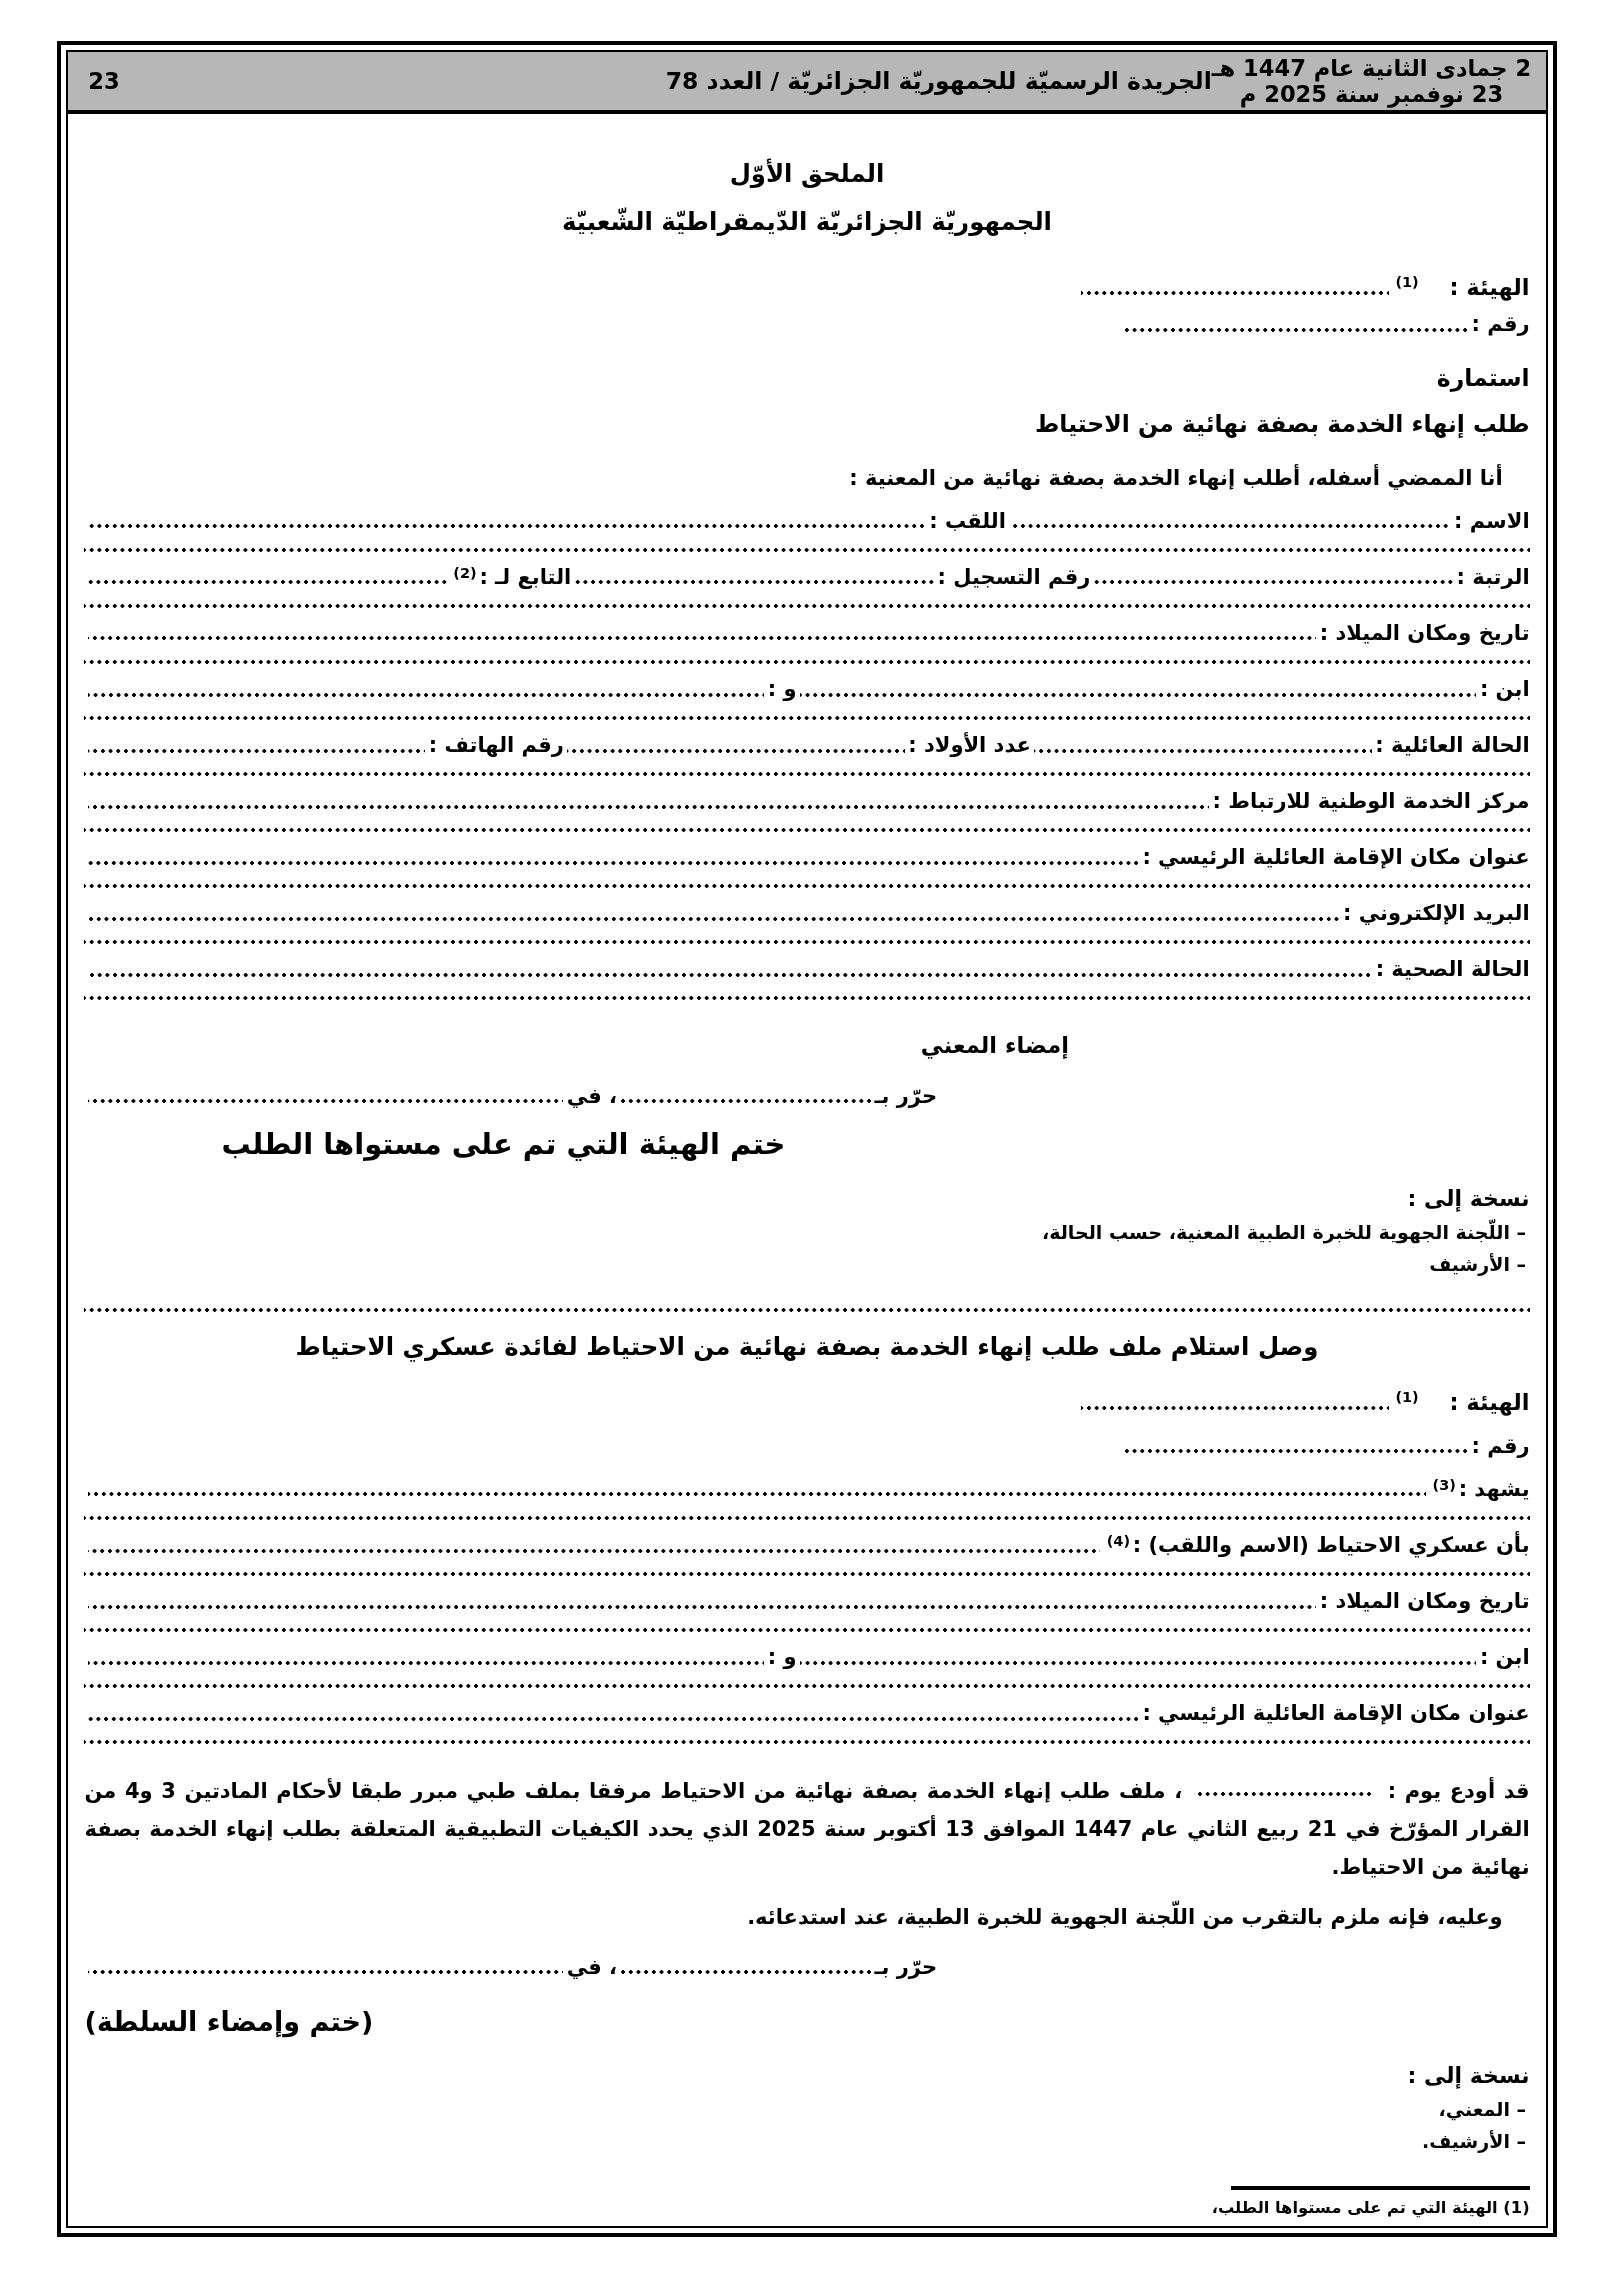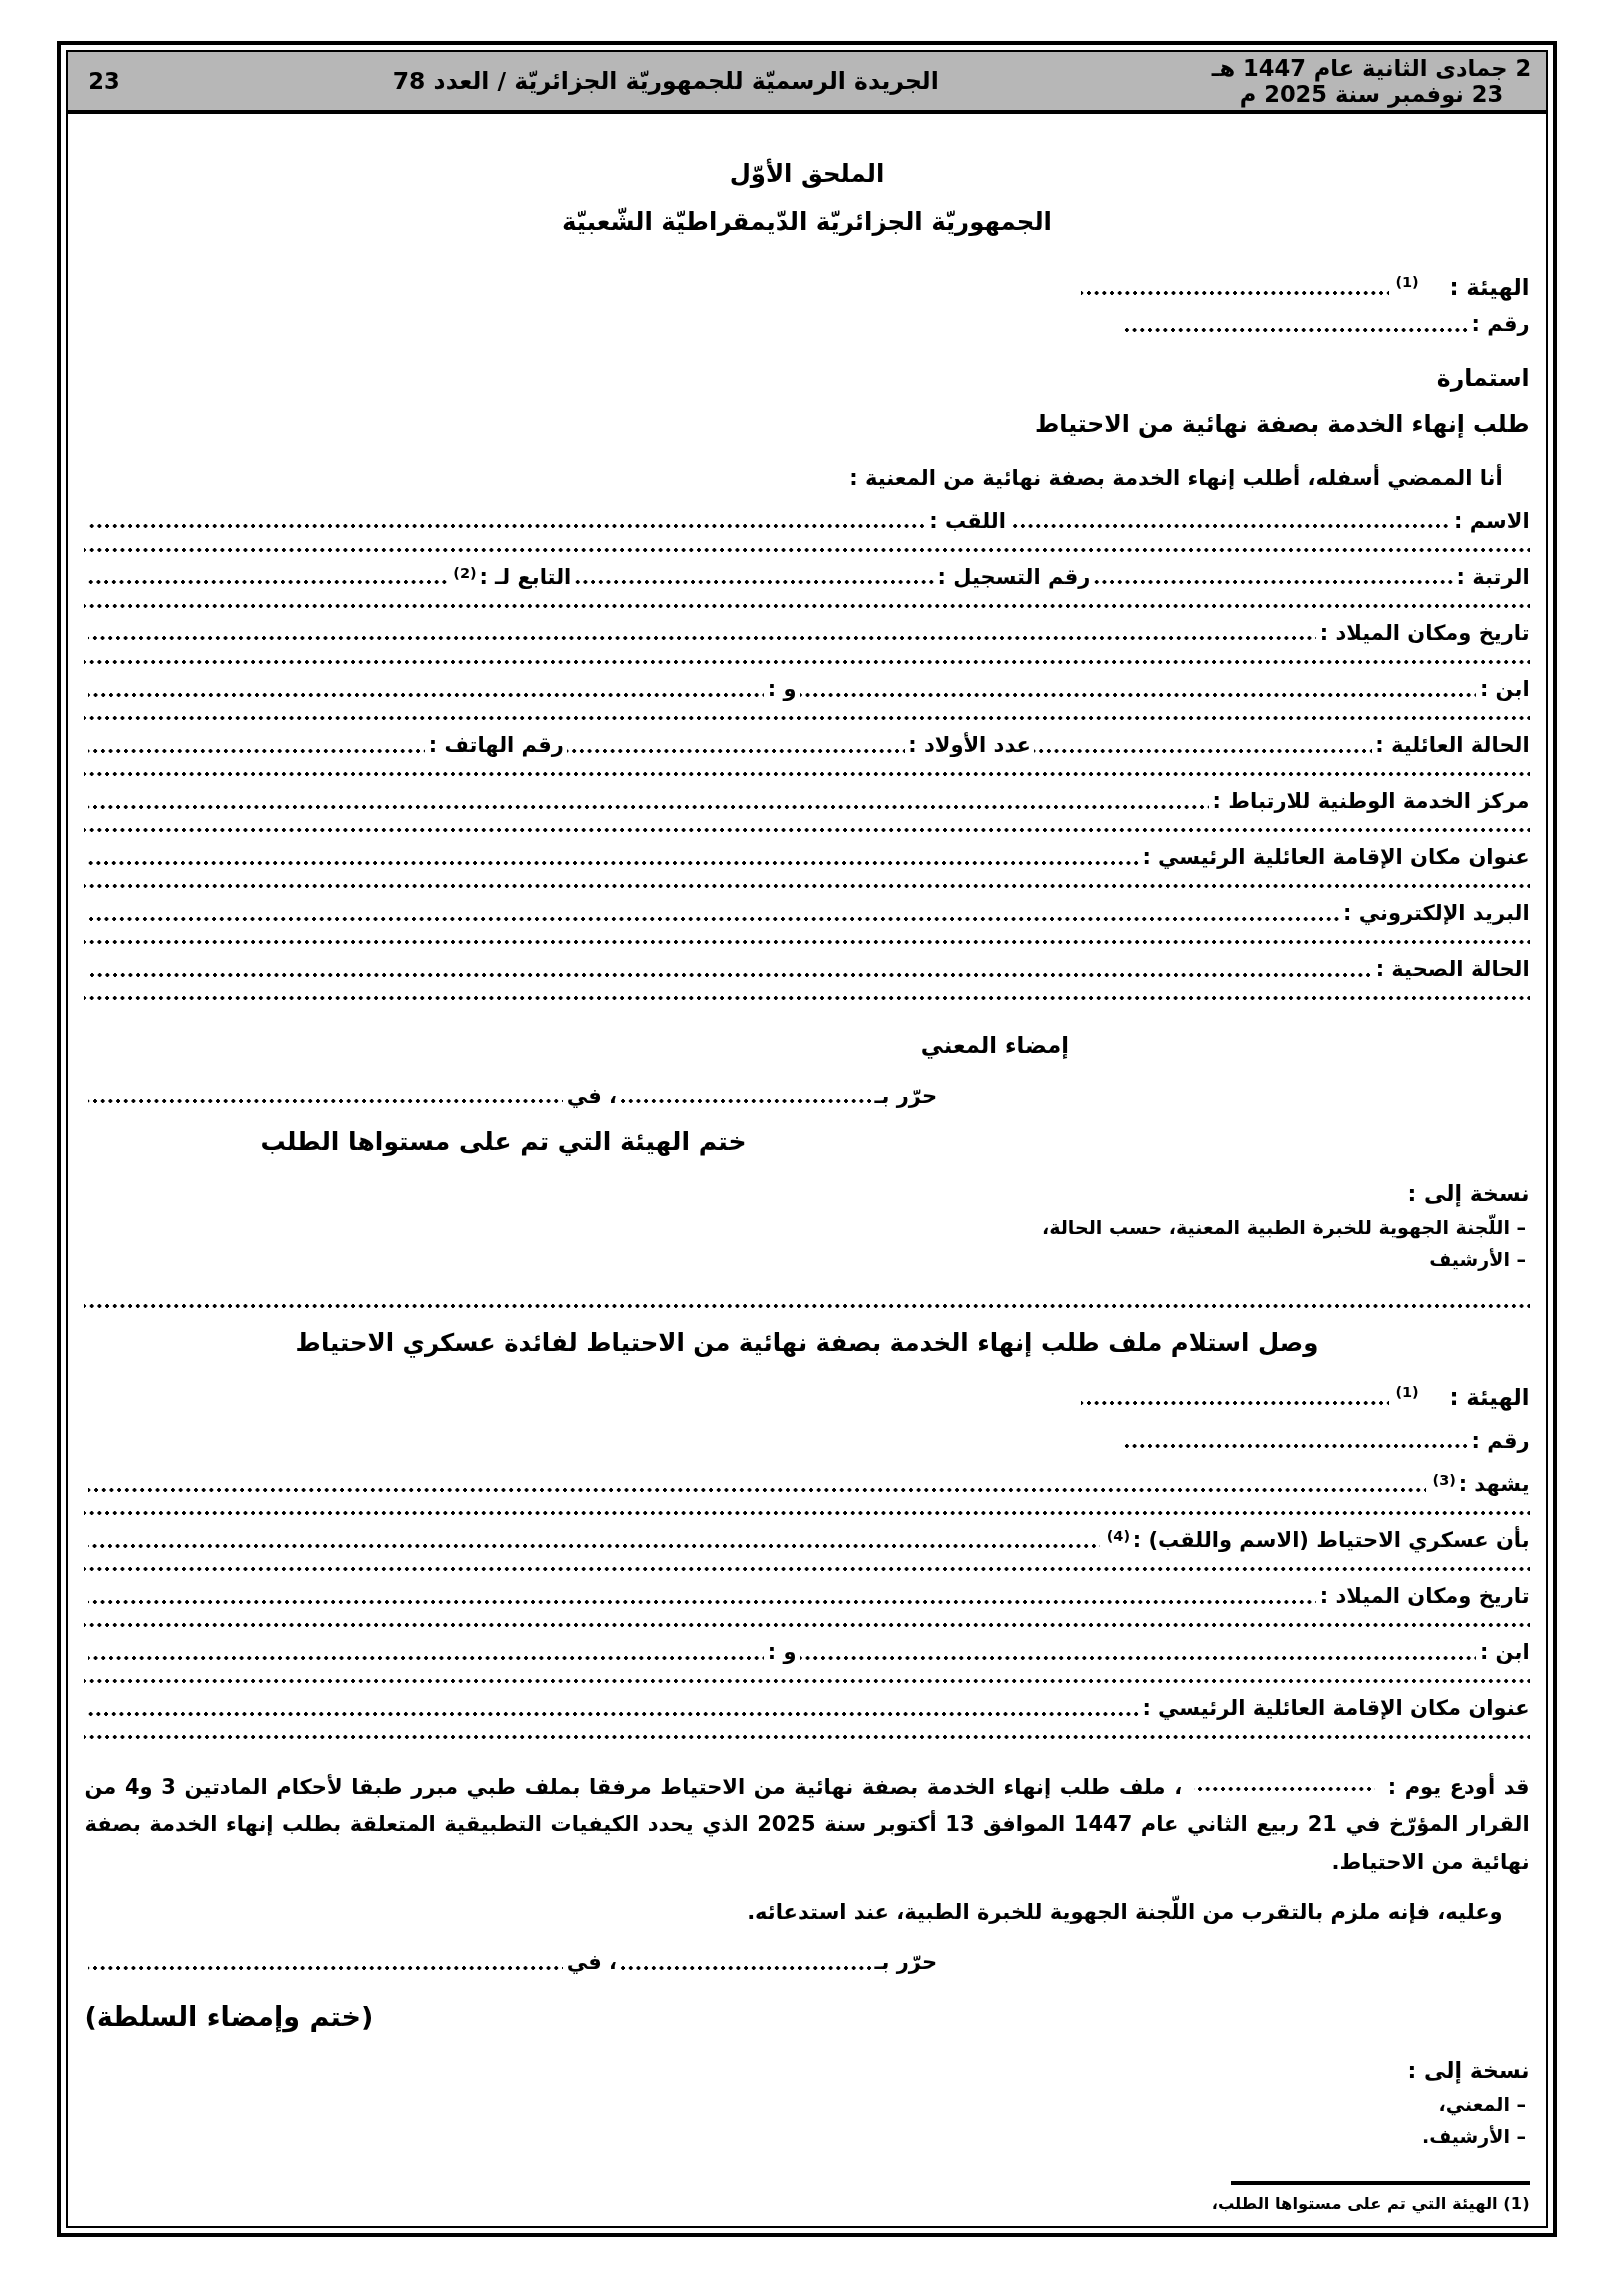--- a/index.html
+++ b/index.html
@@ -16,21 +16,21 @@
     width:100%; height:100%; border:2.7px solid #000;
     display:flex; flex-direction:column; overflow:hidden;
   }
   
   .gz-header {
     background:#b7b7b7; border-bottom:4.5px solid #000;
     display:flex; align-items:center; direction:rtl;
     min-height:62px; padding:3.6px 14.5px; font-weight:bold;
   }
   .gz-dates { text-align:center; font-size:22.6px; line-height:1.18; white-space:nowrap; }
-  .gz-title { flex:1; text-align:center; font-size:23.5px; }
+  .gz-title { flex:1; text-align:right; font-size:23.5px; }
   .gz-page-num { font-size:22.6px; direction:ltr; padding-left:5.4px; }
   
   .doc {
     flex:1; direction:rtl; text-align:right; font-weight:bold;
     padding:27px 16px 11px; font-size:21px; line-height:1.2;
   }
   .ctitle { text-align:center; font-size:24.4px; }
   .ctitle.small { font-size:23.5px;text-align:right; }
   .mt-xl { margin-top:38px; } .mt-lg { margin-top:27px; }
   .mt-md { margin-top:18px; } .mt-sm { margin-top:11px; }
@@ -44,21 +44,21 @@
   }
   .fill { flex:1 1 auto; min-width:23.5px; height:11px; margin:0 3.6px 3.6px; }
   .fill.f2 { flex-grow:1.9; }
   .dot-short { display:inline-block; height:11px; margin:0 3.6px 3.6px; }
   .w340 { width:308px; } .w380 { width:344px; }
   .dotrow { height:11.8px; margin-top:8.1px; }
   .sep { height:11.8px; margin:27px 0 5.4px; }
   .indent { padding-right:27px; }
   .sig-name { margin:29px 0 0 26%; text-align:center; font-size:22.6px; }
   .done { display:flex; align-items:flex-end; margin-top:25px; margin-right:41%; }
-  .stamp-request { margin:18px 42% 0 0; text-align:center; font-size:25px; }
+  .stamp-request { margin:18px 42% 0 0; text-align:center; font-size:29px; }
   .stamp-authority { margin:26px 48% 0 0; text-align:left; font-size:27px; }
   .copy-label { margin-top:24px; font-size:22px; }
   .copy-item { padding-right:3.6px; margin-top:9px; font-size:19px; }
   .para { text-align:justify; line-height:1.8; margin-top:27px; }
   .inline-dots {
     display:inline-block; width:181px; height:11px; margin:0 3.6px; vertical-align:baseline;
     background-image:radial-gradient(circle, #000 1.7px, rgba(0,0,0,0) 2px);
     background-size:7.7px 8.1px; background-repeat:repeat-x; background-position:center bottom;
   }
   .foot { margin-top:33px; }

